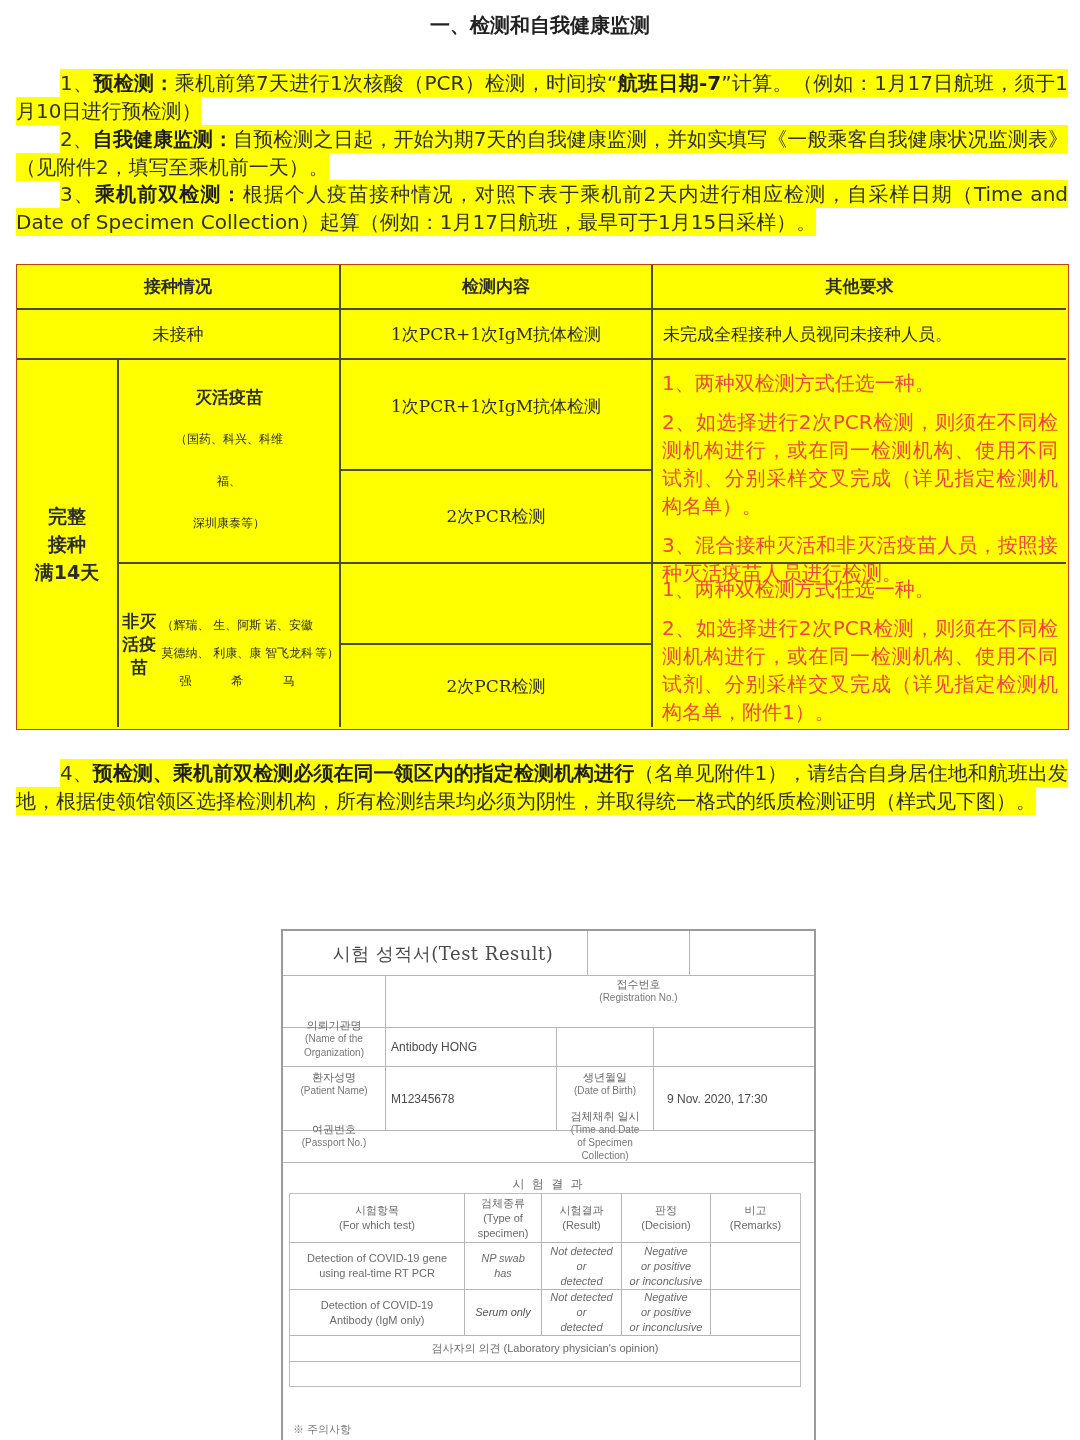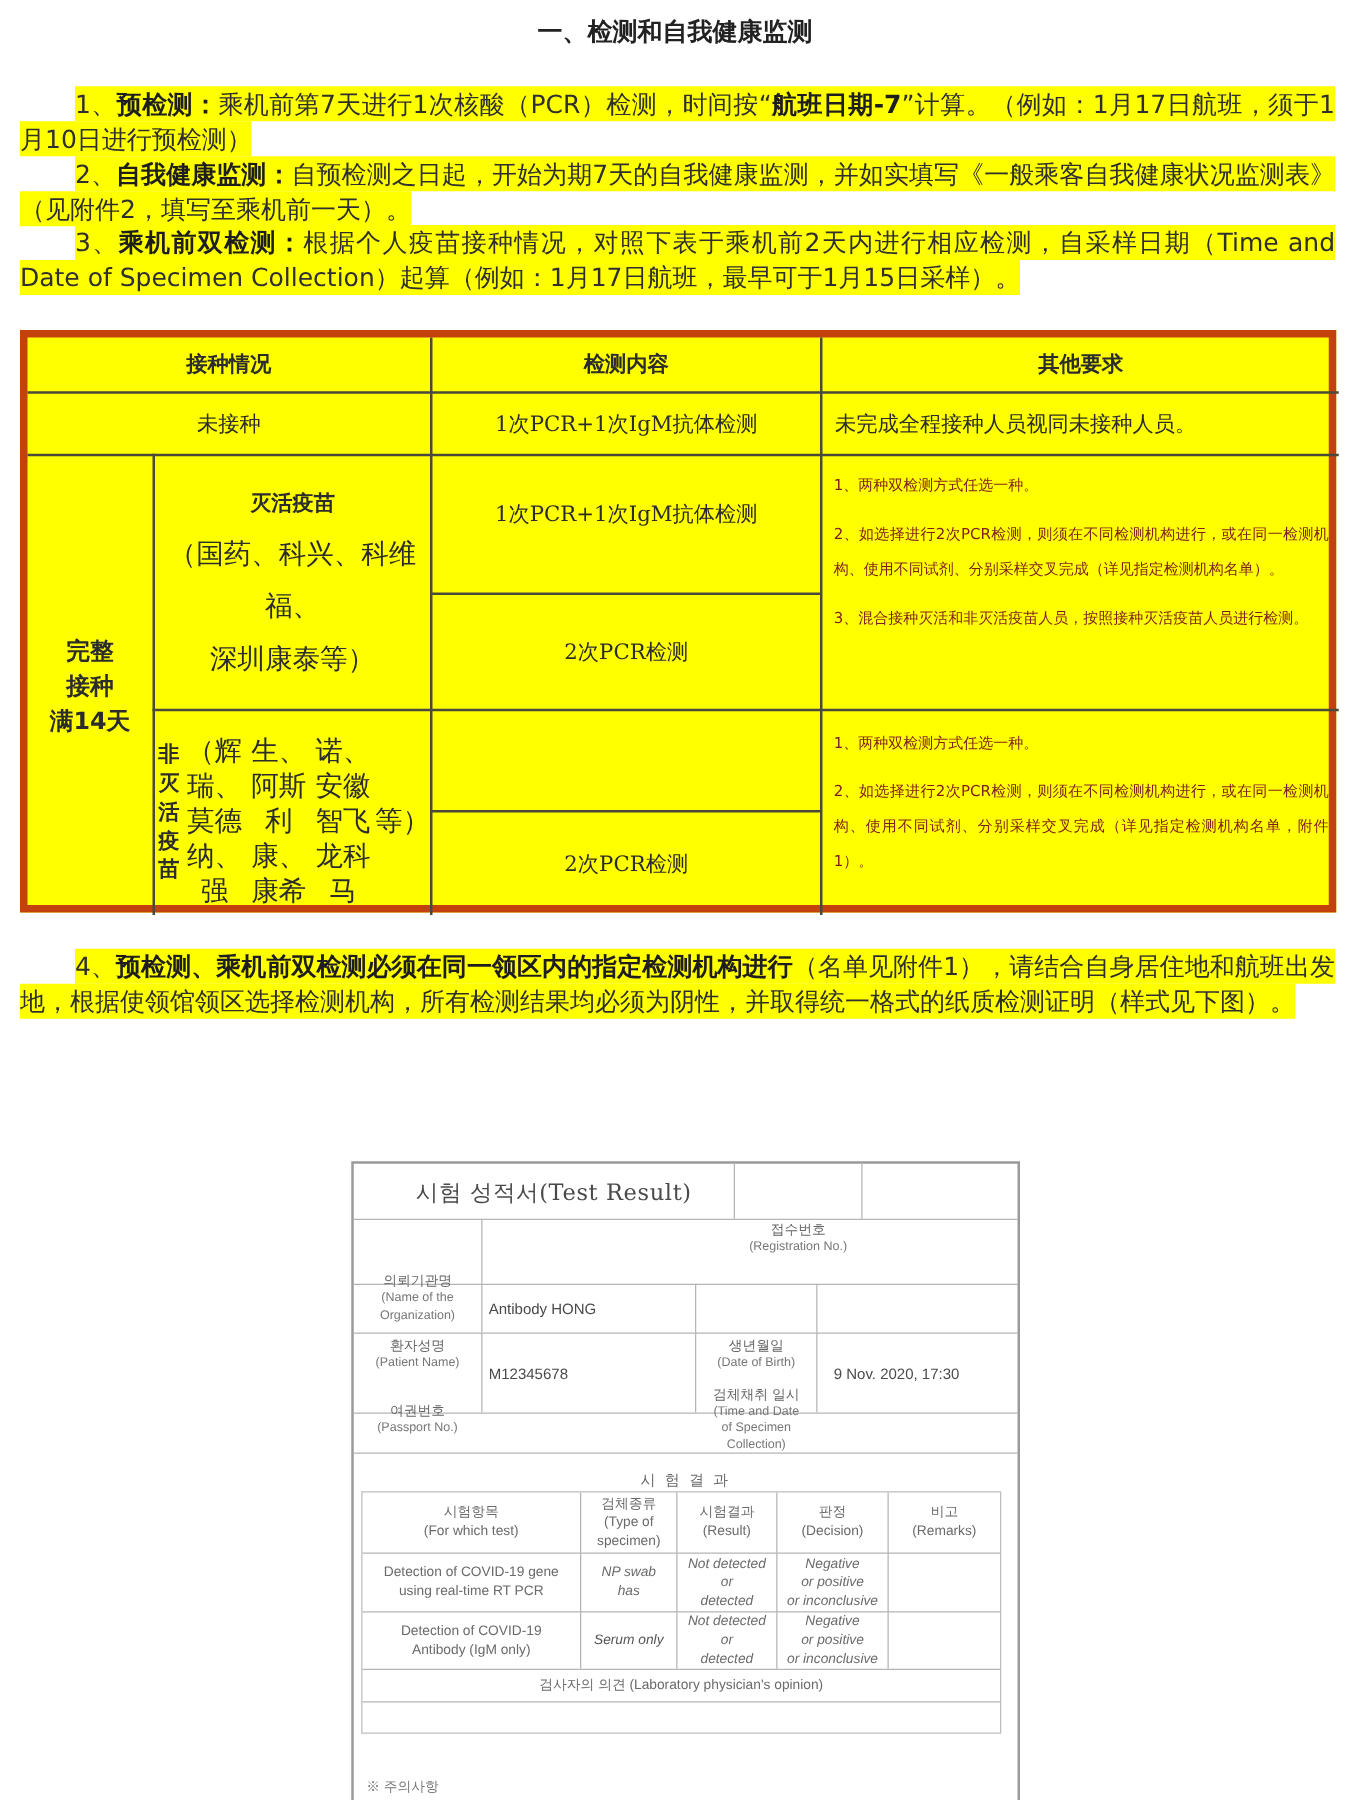--- a/index.html
+++ b/index.html
@@ -22,39 +22,39 @@
   .para .hl { padding: 2px 0; }
 
   #p1 { top: 69px; }
   #p2 { top: 125px; }
   #p3 { top: 180px; }
   #p4 { top: 759px; }
 
   
   #vacc-table {
     position: absolute; left: 16px; top: 264px; width: 1053px; height: 466px;
-    background: #ffff00; border: 6px solid #c2410c;
+    background: #ffff00; border: 1px solid #c2410c;
   }
   .cell {
     position: absolute; display: flex; align-items: center; justify-content: center;
     text-align: center; color: #2c2c2c;
   }
   .vline { position: absolute; width: 2px; background: #4a4a3a; }
   .hline { position: absolute; height: 2px; background: #4a4a3a; }
 
   .th { font-weight: bold; font-size: 17px; }
   .td { font-size: 17px; font-family: "DejaVu Serif", "Liberation Serif", serif; }
   .td-sans { font-size: 17px; }
   .req {
-    position: absolute; font-size: 12px; line-height: 28px; color: #7f1d1d;
+    position: absolute; font-size: 20px; line-height: 28px; color: #ef4444;
     text-align: justify;
   }
   .req p { margin-bottom: 11px; }
   .vax-title { font-weight: bold; font-size: 17px; display: block; margin-bottom: 2px; }
-  .vax-list { font-size: 22px; line-height: 28px; margin-top: 14px; }
+  .vax-list { font-size: 12px; line-height: 28px; margin-top: 14px; }
 
   
   #doc {
     position: absolute; left: 281px; top: 929px; width: 535px; height: 540px;
     border: 2px solid #9a9a9a; background: #fff; color: #5a5a5a;
     font-family: "Liberation Sans", sans-serif;
   }
   .doc-line-h { position: absolute; height: 1px; background: #b5b5b5; }
   .doc-line-v { position: absolute; width: 1px; background: #b5b5b5; }
   .dcell {

